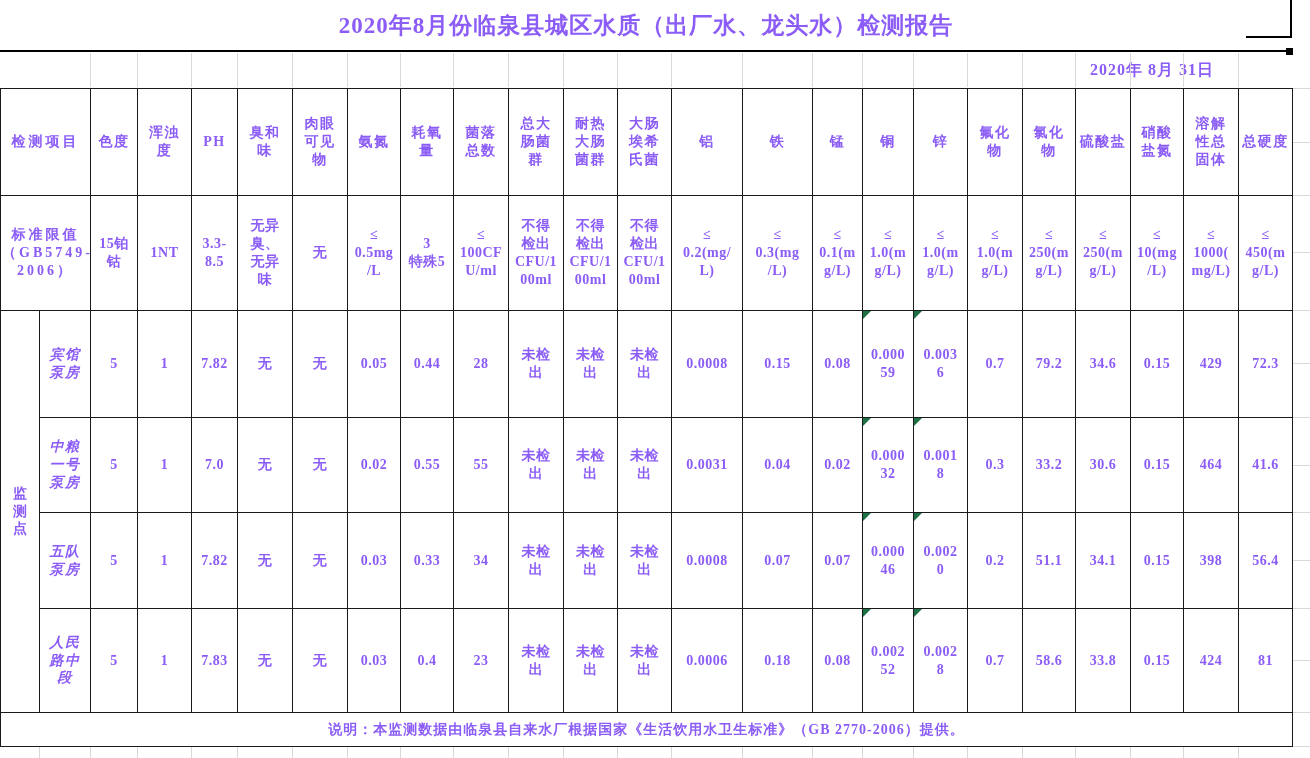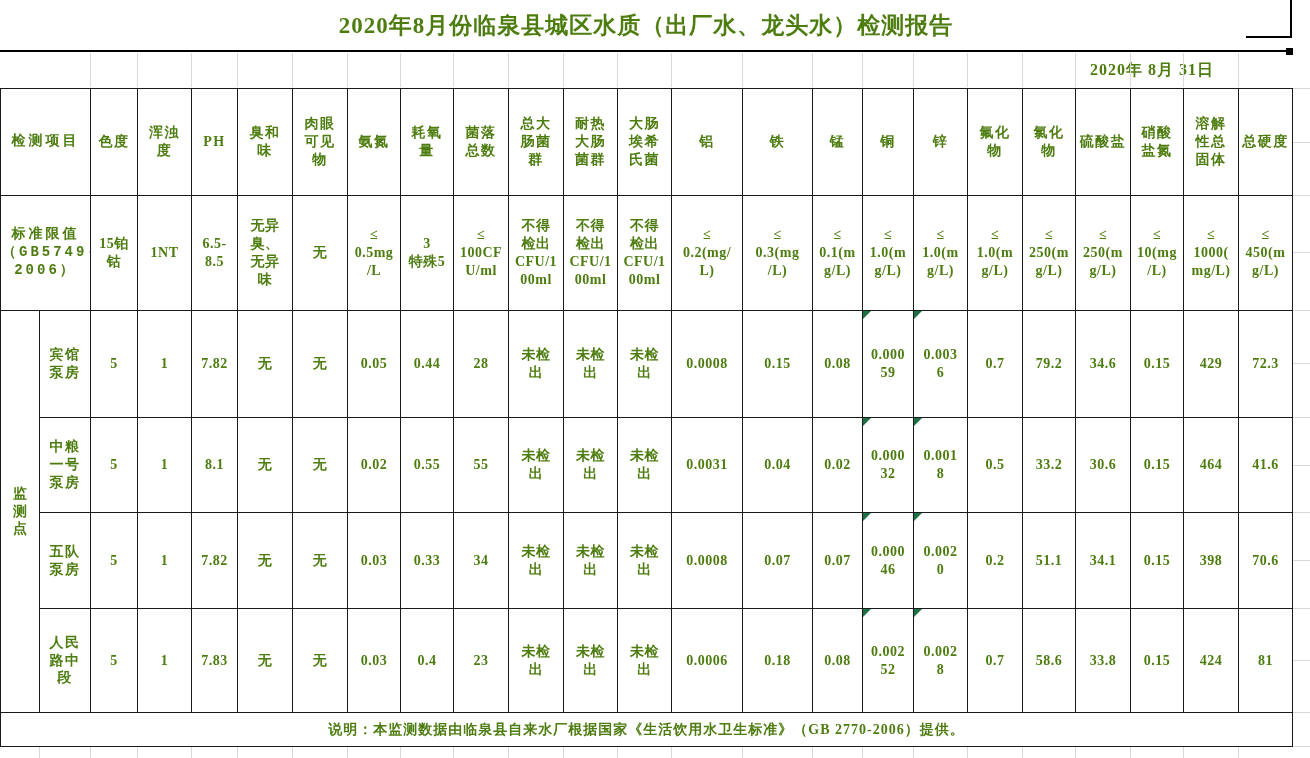--- a/index.html
+++ b/index.html
@@ -1,18 +1,18 @@
 <!DOCTYPE html>
 <html><head>
 <meta charset="utf-8">
 <style>
   html,body{margin:0;padding:0;background:#fff;}
   #screen{
     position:relative;width:1310px;height:758px;background:#ffffff;overflow:hidden;
-    font-family:"Liberation Serif","DejaVu Serif",serif;color:#4d7c0f;font-weight:bold;
+    font-family:"Liberation Serif","DejaVu Serif",serif;color:#8b5cf6;font-weight:bold;
   }
   
   .title-row{
     position:absolute;left:0;top:0;width:1292px;height:50px;
     display:flex;align-items:center;justify-content:center;
     font-size:23px;letter-spacing:1px;white-space:nowrap;
   }
   .sel-bottom{position:absolute;left:0;top:50px;width:1290px;height:2px;background:#000;}
   .sel-right{position:absolute;left:1290px;top:0;width:2px;height:38px;background:#000;}
   .sel-corner-h{position:absolute;left:1246px;top:36px;width:46px;height:2px;background:#000;}
@@ -24,24 +24,24 @@
   
   table.wq{
     position:absolute;left:0;top:88px;width:1292px;
     border-collapse:collapse;table-layout:fixed;
   }
   table.wq th,table.wq td{
     border:1px solid #1a1a1a;text-align:center;vertical-align:middle;
     padding:1px;white-space:pre-line;line-height:1.28;font-size:14px;font-weight:bold;
     overflow:hidden;
   }
-  .c-item{letter-spacing:3px;font-family:Liberation Mono, monospace;}
+  .c-item{letter-spacing:3px;}
   .hdr{letter-spacing:1.5px;}
   .std{letter-spacing:0.5px;}
-  .lbl{letter-spacing:1.5px;}
+  .lbl{letter-spacing:1.5px;font-style:italic;}
   .sect{letter-spacing:0;line-height:1.7;}
   .val{position:relative;letter-spacing:0.5px;word-break:break-all;}
   td.note{
     text-align:left;padding-left:6px;letter-spacing:1px;font-size:14px;white-space:nowrap;
   }
   .err-tri{
     position:absolute;left:0;top:0;width:0;height:0;
     border-top:8px solid #1e7145;border-right:8px solid transparent;
   }
   
@@ -130,21 +130,21 @@
 固体</th>
           <th class="hdr">总硬度</th>
         </tr>
         <tr style="height: 115px;">
           <td colspan="2" class="c-item">标准限值
 （GB5749-
 2006）</td>
           <td class="std">15铂
 钴</td>
           <td class="std">1NT</td>
-          <td class="std">6.5-
+          <td class="std">3.3-
 8.5</td>
           <td class="std">无异
 臭、
 无异
 味</td>
           <td class="std">无</td>
           <td class="std">≤
 0.5mg
 /L</td>
           <td class="std">3
@@ -231,40 +231,40 @@
           <td class="val">0.15</td>
           <td class="val">429</td>
           <td class="val">72.3</td>
         </tr>
         <tr style="height: 95px;">
           <td class="lbl">中粮
 一号
 泵房</td>
           <td class="val">5</td>
           <td class="val">1</td>
-          <td class="val">8.1</td>
+          <td class="val">7.0</td>
           <td class="val">无</td>
           <td class="val">无</td>
           <td class="val">0.02</td>
           <td class="val">0.55</td>
           <td class="val">55</td>
           <td class="val">未检
 出</td>
           <td class="val">未检
 出</td>
           <td class="val">未检
 出</td>
           <td class="val">0.0031</td>
           <td class="val">0.04</td>
           <td class="val">0.02</td>
           <td class="val">0.000
 32<span class="err-tri"></span></td>
           <td class="val">0.001
 8<span class="err-tri"></span></td>
-          <td class="val">0.5</td>
+          <td class="val">0.3</td>
           <td class="val">33.2</td>
           <td class="val">30.6</td>
           <td class="val">0.15</td>
           <td class="val">464</td>
           <td class="val">41.6</td>
         </tr>
         <tr style="height: 96px;">
           <td class="lbl">五队
 泵房</td>
           <td class="val">5</td>
@@ -286,21 +286,21 @@
           <td class="val">0.07</td>
           <td class="val">0.000
 46<span class="err-tri"></span></td>
           <td class="val">0.002
 0<span class="err-tri"></span></td>
           <td class="val">0.2</td>
           <td class="val">51.1</td>
           <td class="val">34.1</td>
           <td class="val">0.15</td>
           <td class="val">398</td>
-          <td class="val">70.6</td>
+          <td class="val">56.4</td>
         </tr>
         <tr style="height: 104px;">
           <td class="lbl">人民
 路中
 段</td>
           <td class="val">5</td>
           <td class="val">1</td>
           <td class="val">7.83</td>
           <td class="val">无</td>
           <td class="val">无</td>

